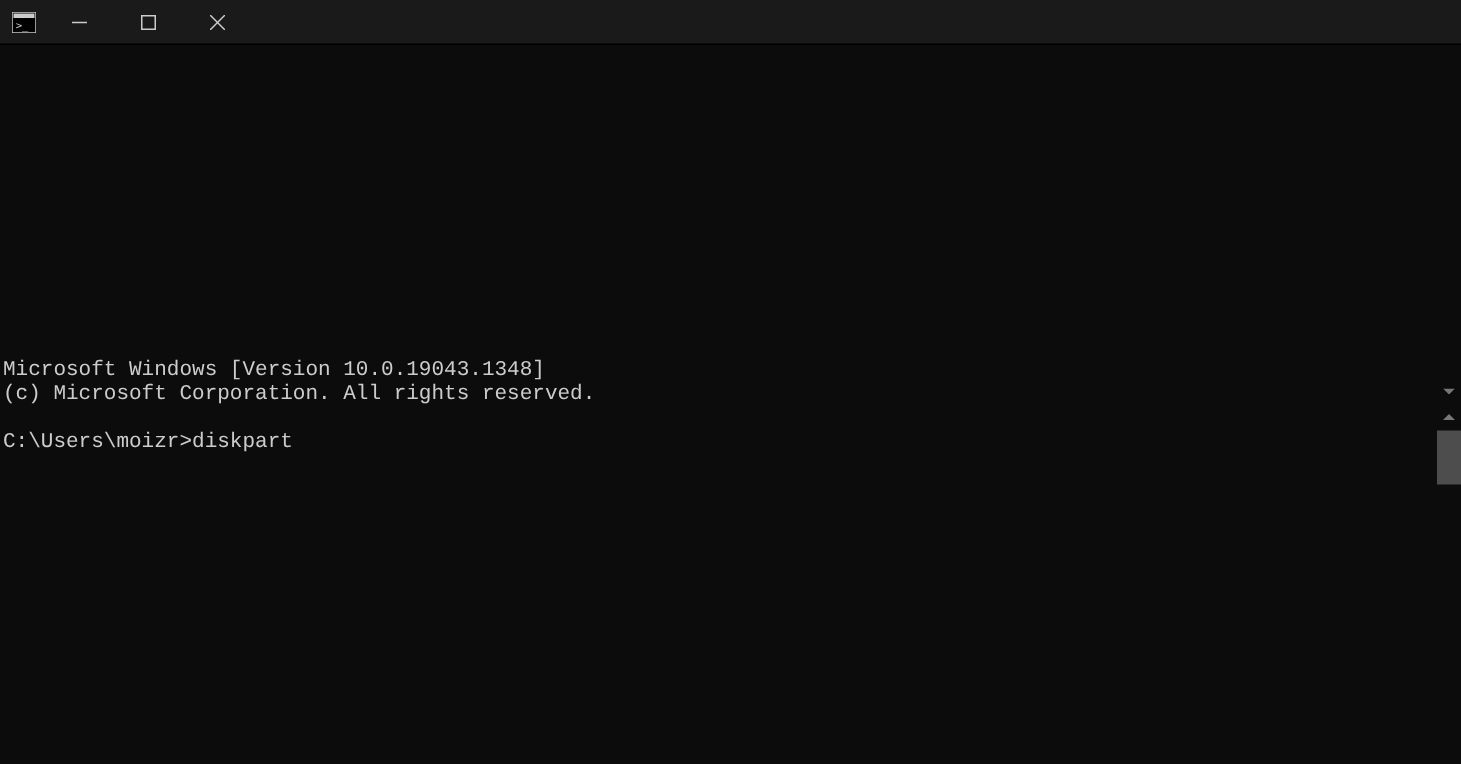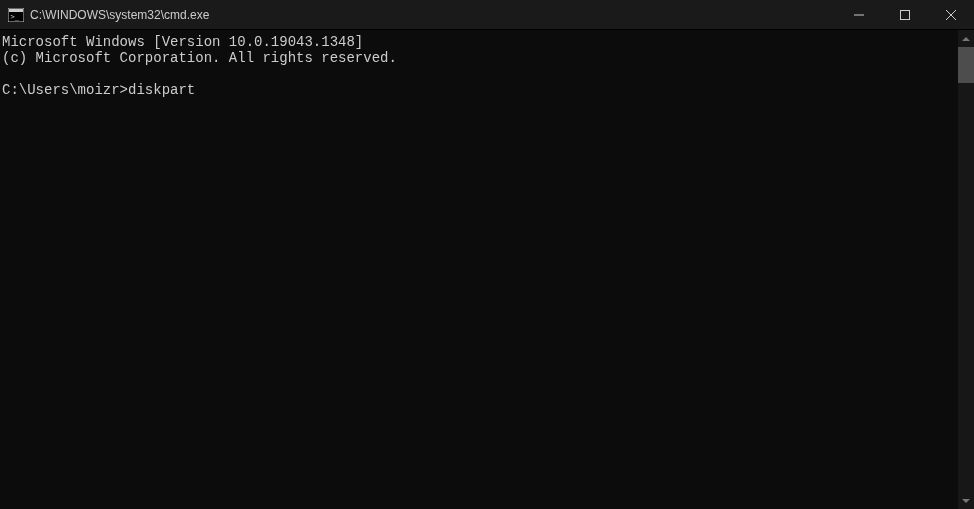--- a/index.html
+++ b/index.html
@@ -43,20 +43,21 @@
     display: flex;
     align-items: center;
     justify-content: center;
     color: #cccccc;
     cursor: default;
   }
   .terminal-wrap {
     display: flex;
     height: calc(100% - 30px);
     position: relative;
+    align-items: center;
   }
   .terminal {
     flex: 1;
     padding: 4px 2px 2px 2px;
     color: #cccccc;
     font-size: 14px;
     line-height: 16px;
     white-space: pre;
     background: #0c0c0c;
     overflow: hidden;
@@ -90,21 +91,20 @@
 <body>
 
 <div class="titlebar">
   <span class="titlebar-icon">
     <svg width="16" height="14" viewBox="0 0 16 14">
       <rect x="0" y="0" width="16" height="14" fill="#000" stroke="#ccc" stroke-width="1"></rect>
       <rect x="1" y="1" width="14" height="3" fill="#ccc"></rect>
       <text x="2.5" y="11" font-size="7" fill="#ccc" font-family="monospace">&gt;_</text>
     </svg>
   </span>
-  <span class="titlebar-title">C:\WINDOWS\system32\cmd.exe</span>
   <div class="window-controls">
     <div class="win-btn">
       <svg width="10" height="10" viewBox="0 0 10 10">
           <line x1="0" y1="5" x2="10" y2="5" stroke="#ccc" stroke-width="1"></line>
         </svg>
     </div>
     <div class="win-btn">
       <svg width="10" height="10" viewBox="0 0 10 10">
           <rect x="0.5" y="0.5" width="9" height="9" fill="none" stroke="#ccc" stroke-width="1"></rect>
         </svg>

